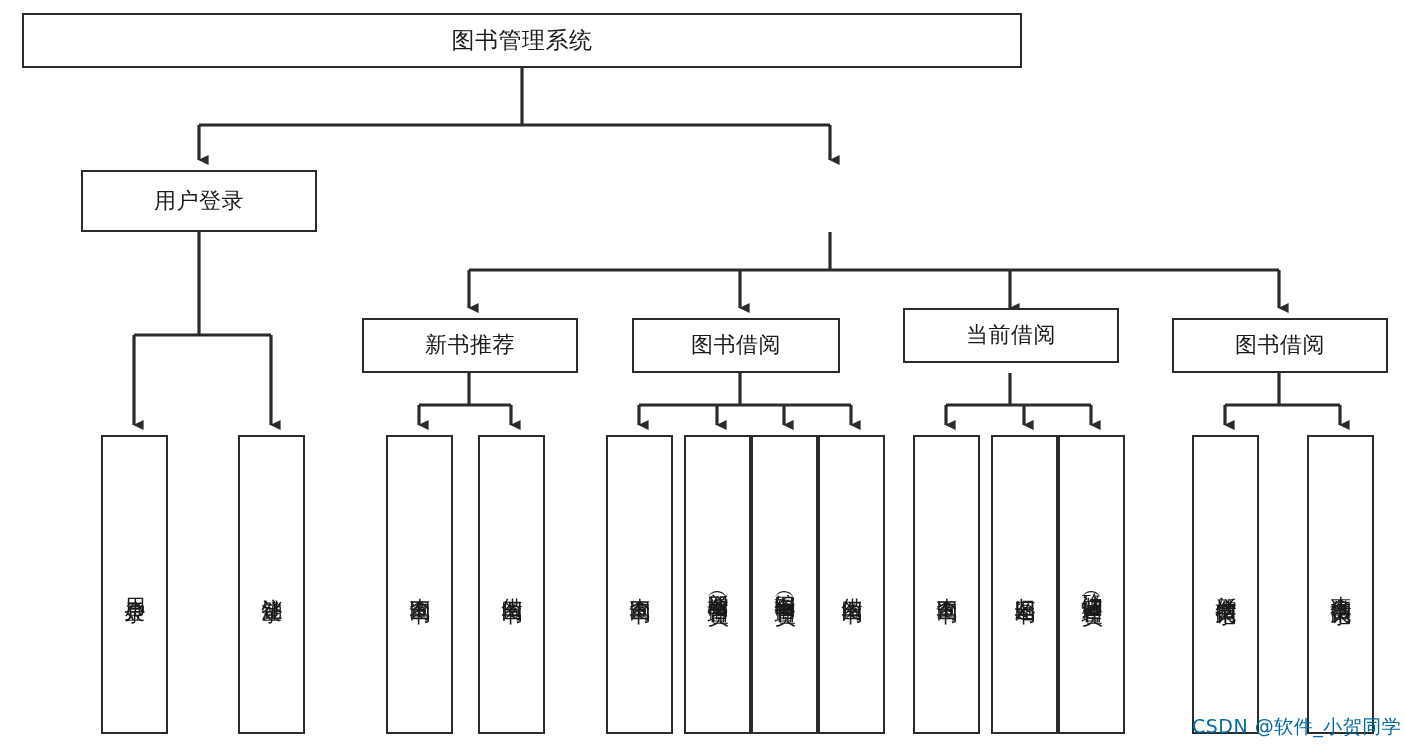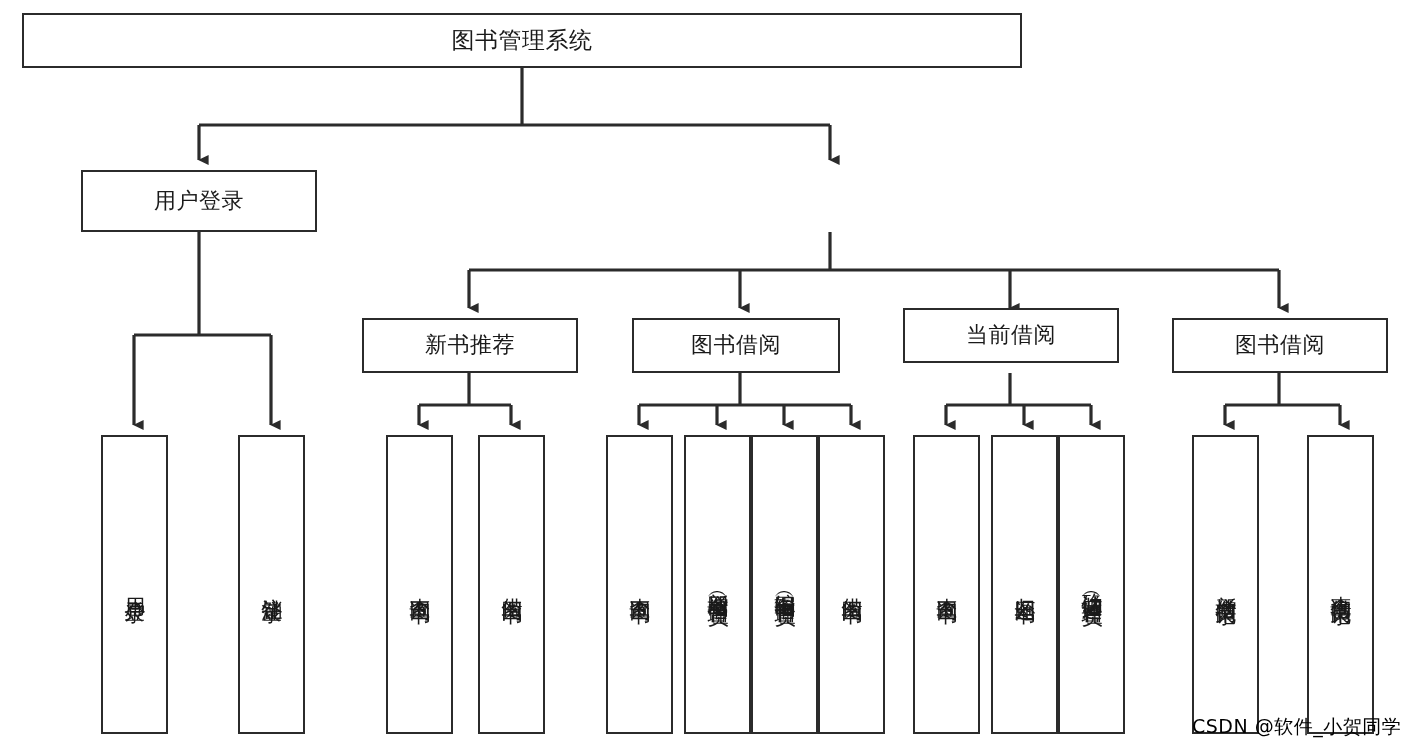--- a/index.html
+++ b/index.html
@@ -56,21 +56,21 @@
   .node.leaf .vtext {
     writing-mode: vertical-rl;
     text-orientation: upright;
     letter-spacing: 2px;
     line-height: 1.0;
     white-space: nowrap;
   }
   .watermark {
     position: absolute;
     font-size: 19px;
-    color: #000000;
+    color: #0369a1;
     letter-spacing: 0.5px;
     white-space: nowrap;
     z-index: 3;
     font-family: "DejaVu Sans", "Liberation Sans", sans-serif;
   }
 </style>
 </head>
 <body>
 
 <div id="canvas">

